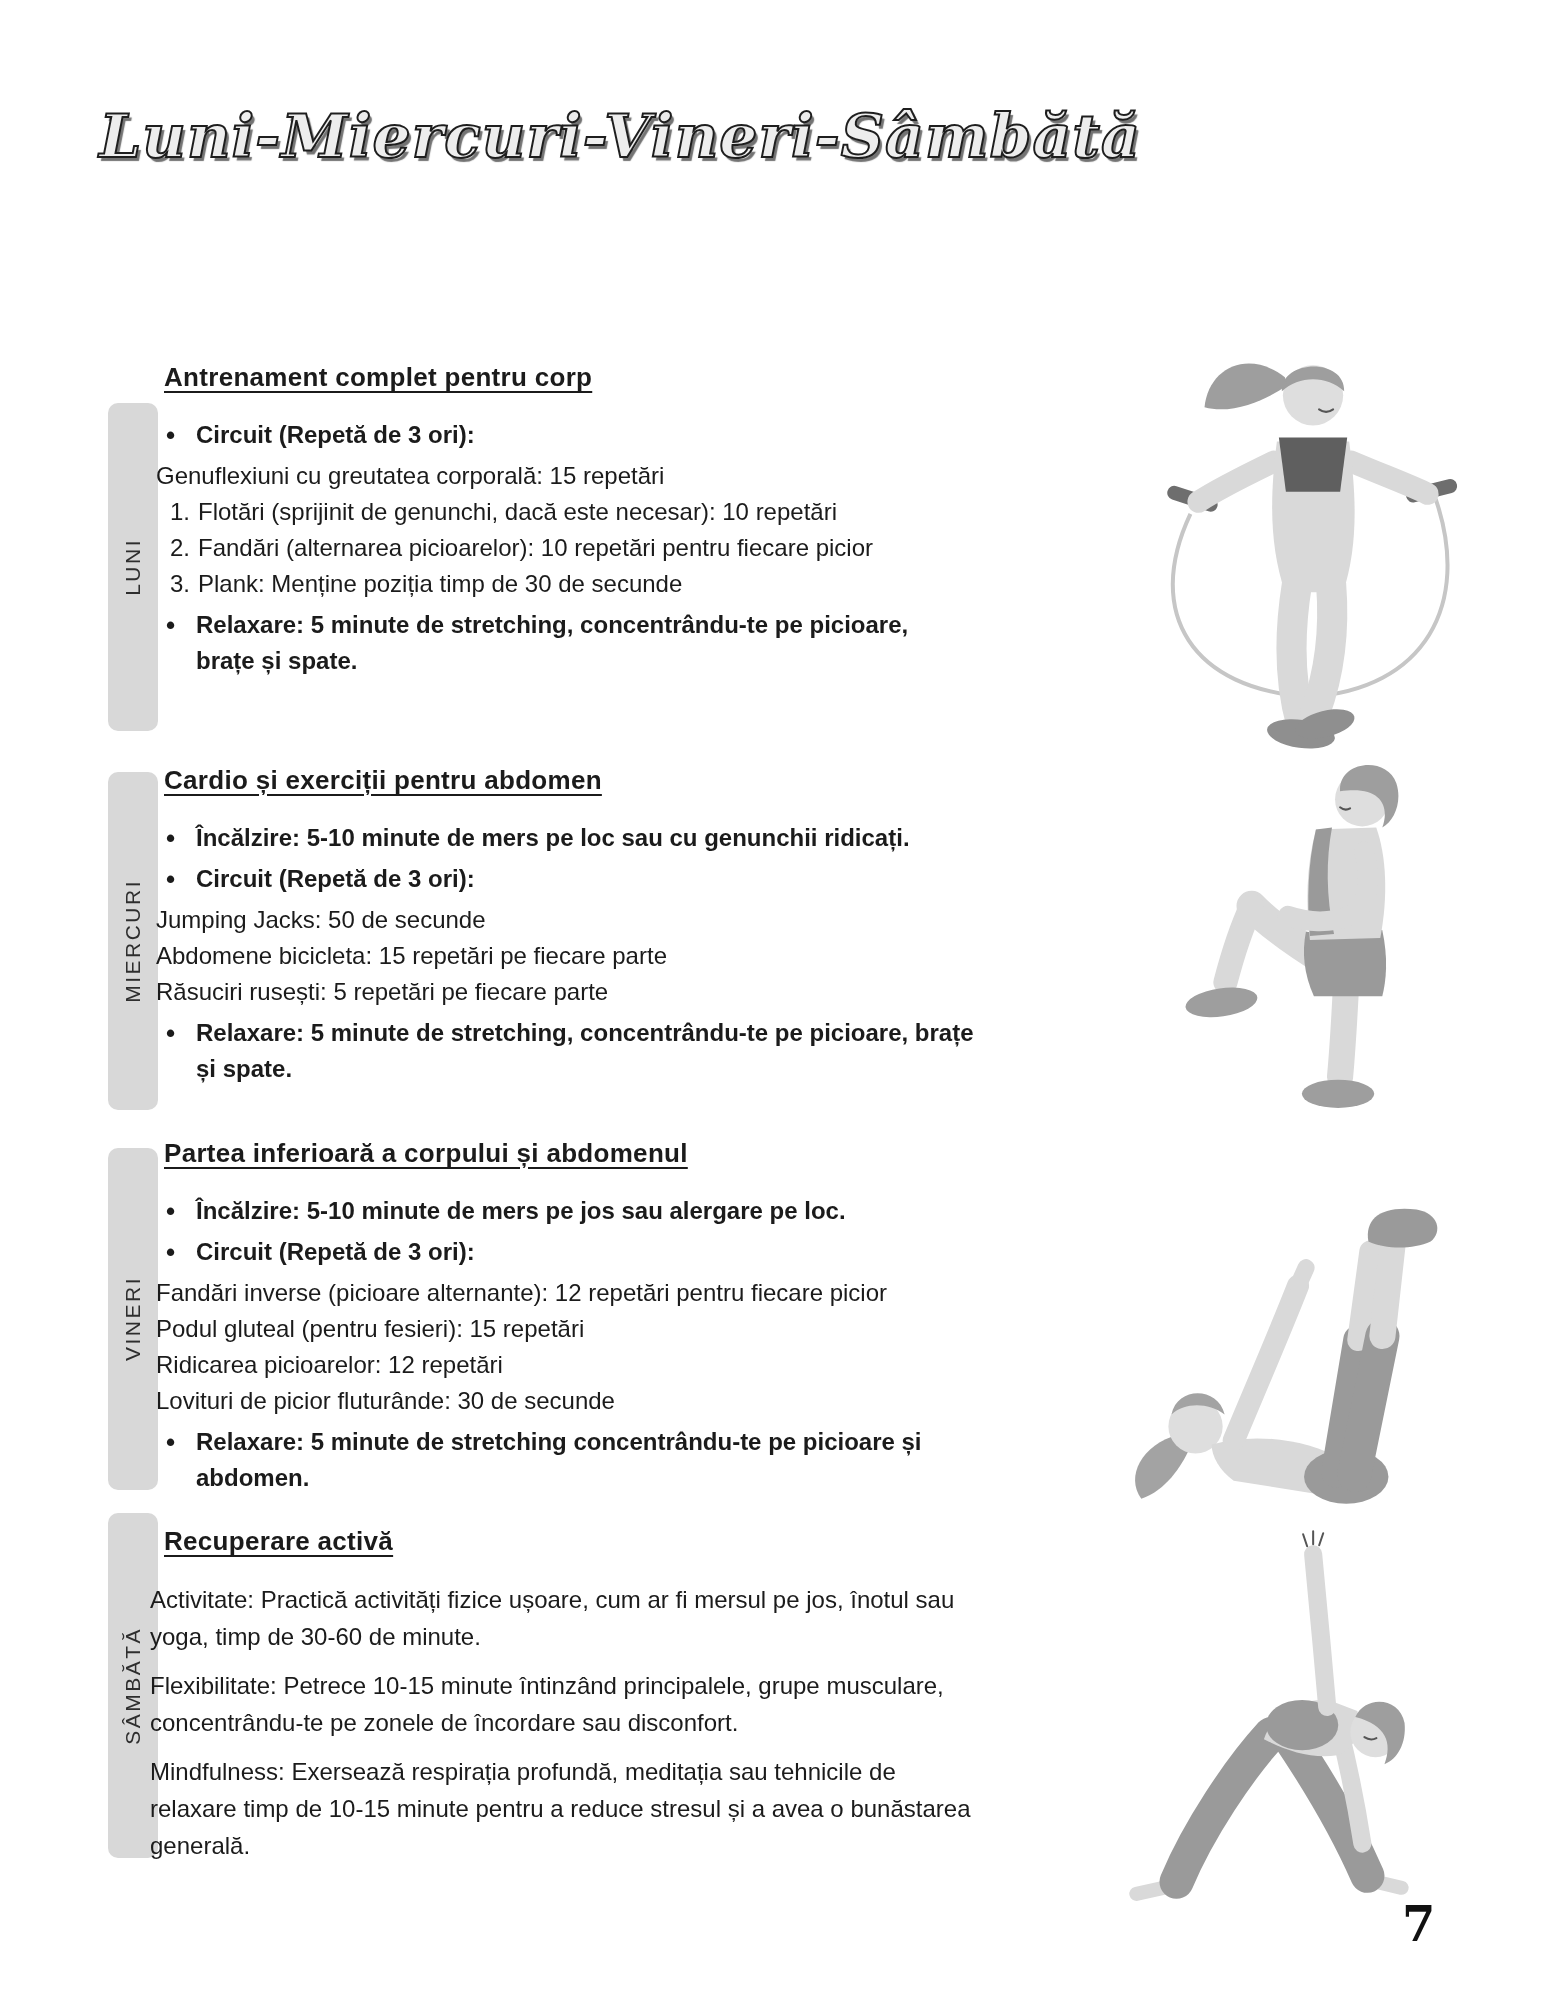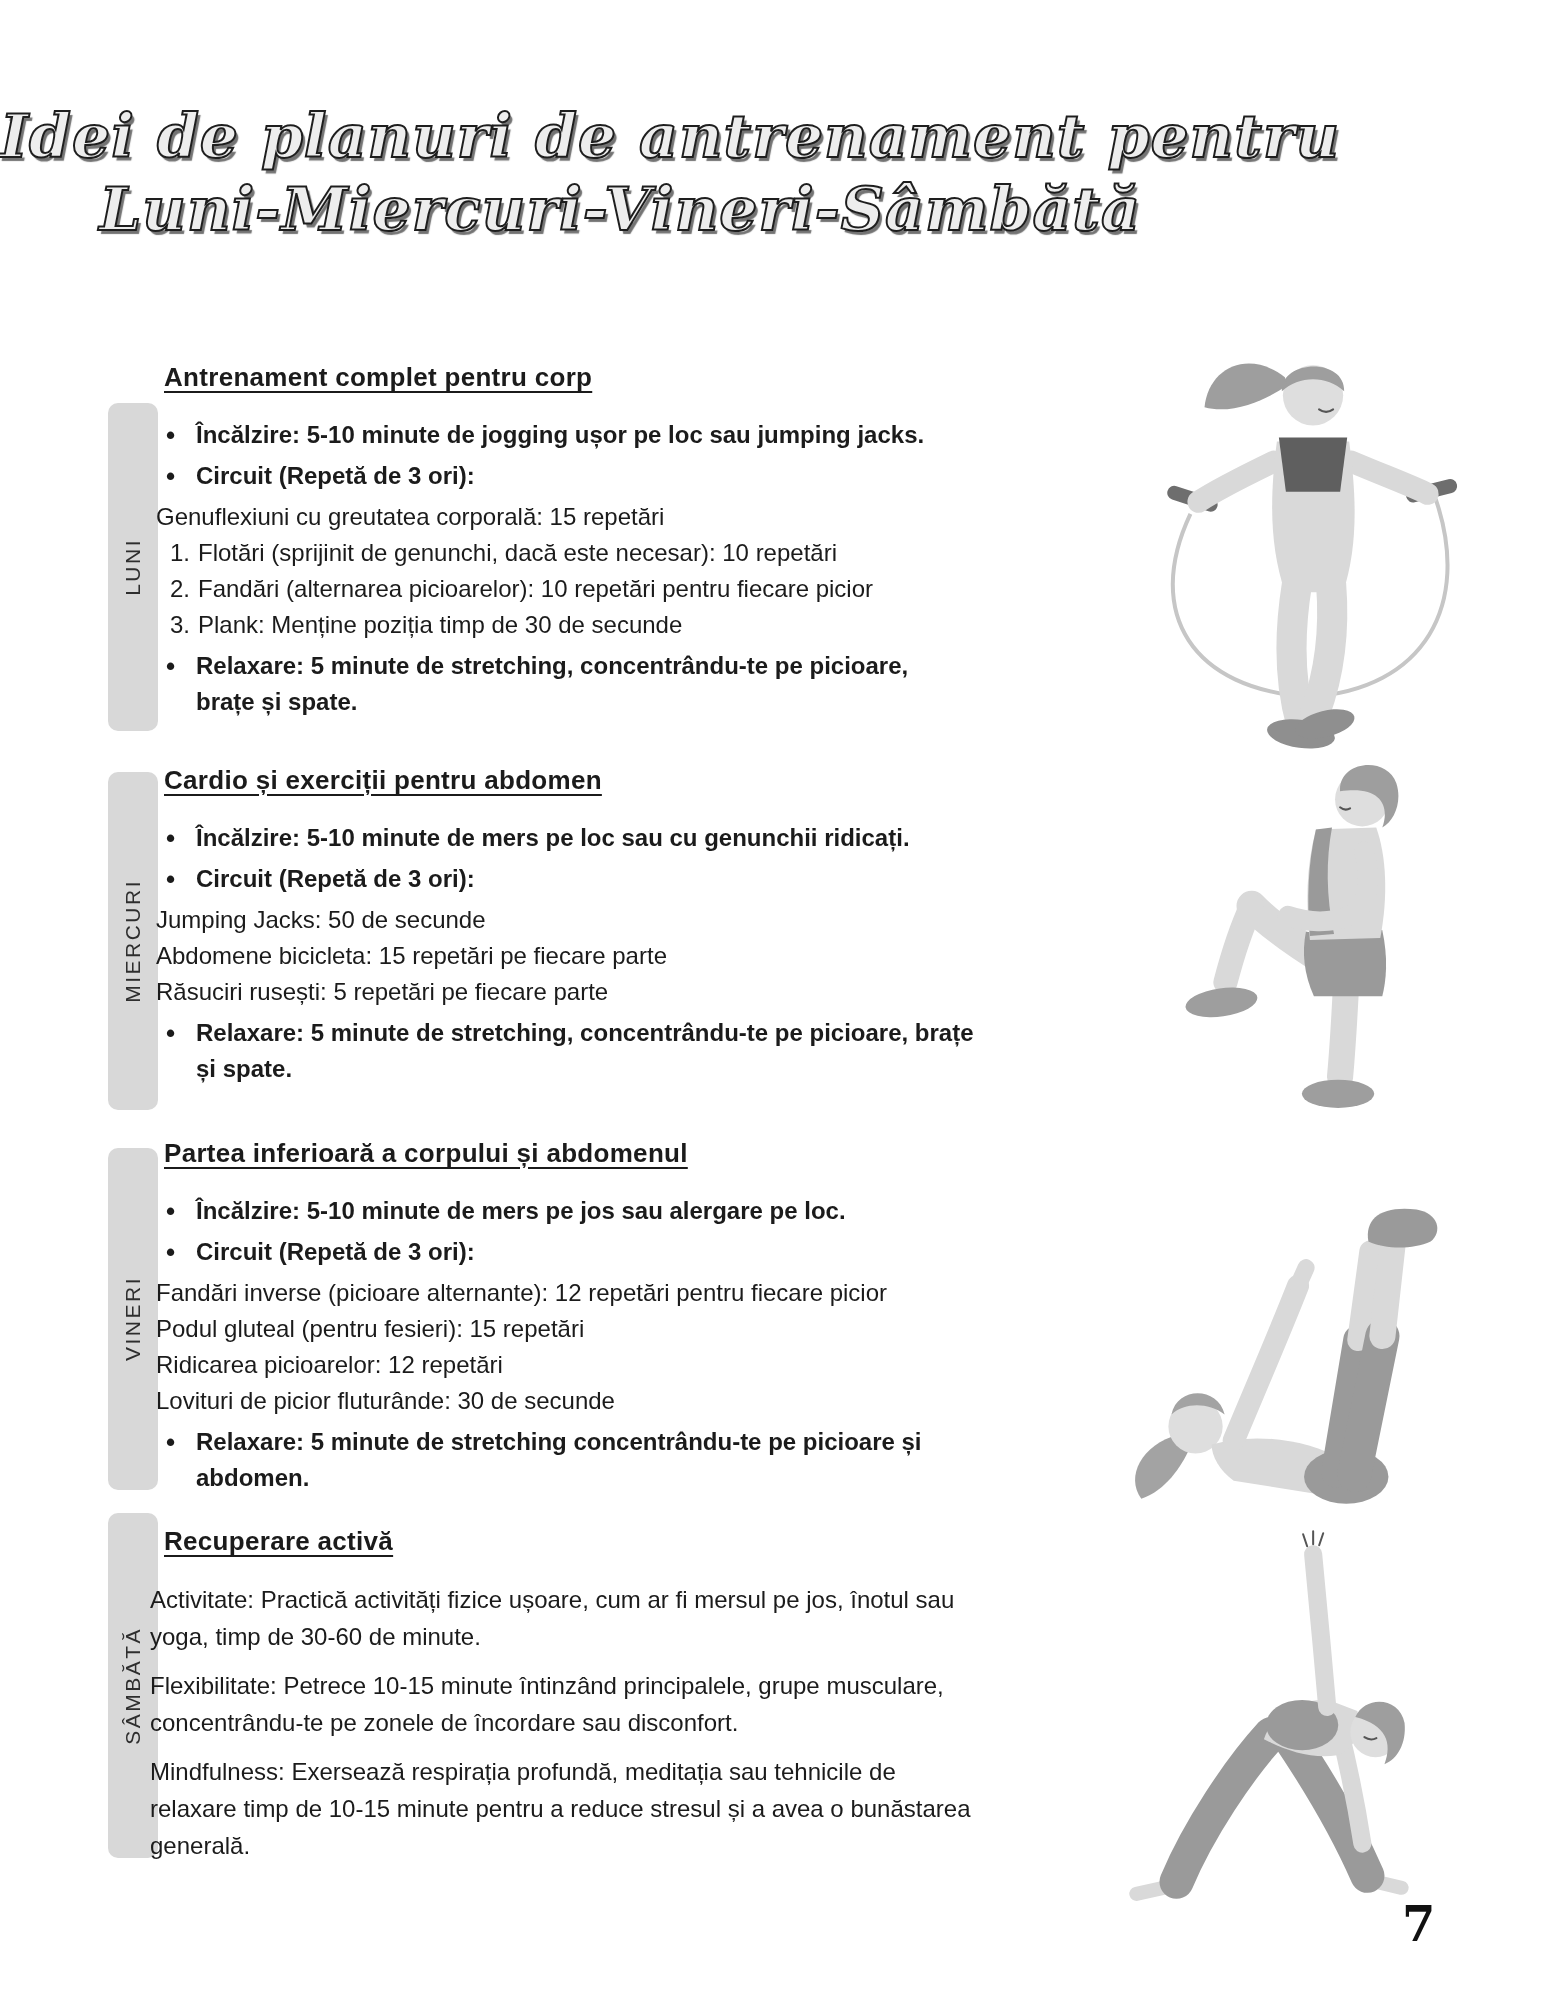--- a/index.html
+++ b/index.html
@@ -104,40 +104,38 @@
     font-size:48px;
     color:#111;
   }
 </style>
 </head>
 <body>
 
 <div class="page">
 
   <div class="title-wrap">
-    <div class="title-line">Idei de planuri de antrenament pentru</div>
     <div class="title-line">Luni-Miercuri-Vineri-Sâmbătă</div>
   </div>
 
   <div class="day-bar" id="bar-luni">
     <span class="day-label">LUNI</span>
   </div>
   <div class="day-bar" id="bar-miercuri">
     <span class="day-label">MIERCURI</span>
   </div>
   <div class="day-bar" id="bar-vineri">
     <span class="day-label">VINERI</span>
   </div>
   <div class="day-bar" id="bar-sambata">
     <span class="day-label">SÂMBĂTĂ</span>
   </div>
 
   <div class="sec" id="sec-luni">
     <h2 class="sec-heading">Antrenament complet pentru corp</h2>
-    <div class="line bullet"><span>Încălzire: 5-10 minute de jogging ușor pe loc sau jumping jacks.</span></div>
     <div class="line bullet"><span>Circuit (Repetă de 3 ori):</span></div>
     <div class="line plain"><span>Genuflexiuni cu greutatea corporală: 15 repetări</span></div>
     <div class="line numbered"><span class="num">1.</span><span>Flotări (sprijinit de genunchi, dacă este necesar): 10 repetări</span></div>
     <div class="line numbered"><span class="num">2.</span><span>Fandări (alternarea picioarelor): 10 repetări pentru fiecare picior</span></div>
     <div class="line numbered"><span class="num">3.</span><span>Plank: Menține poziția timp de 30 de secunde</span></div>
     <div class="line bullet"><span>Relaxare: 5 minute de stretching, concentrându-te pe picioare, brațe și spate.</span></div>
   </div>
 
   <div class="sec" id="sec-miercuri">
     <h2 class="sec-heading">Cardio și exerciții pentru abdomen</h2>

